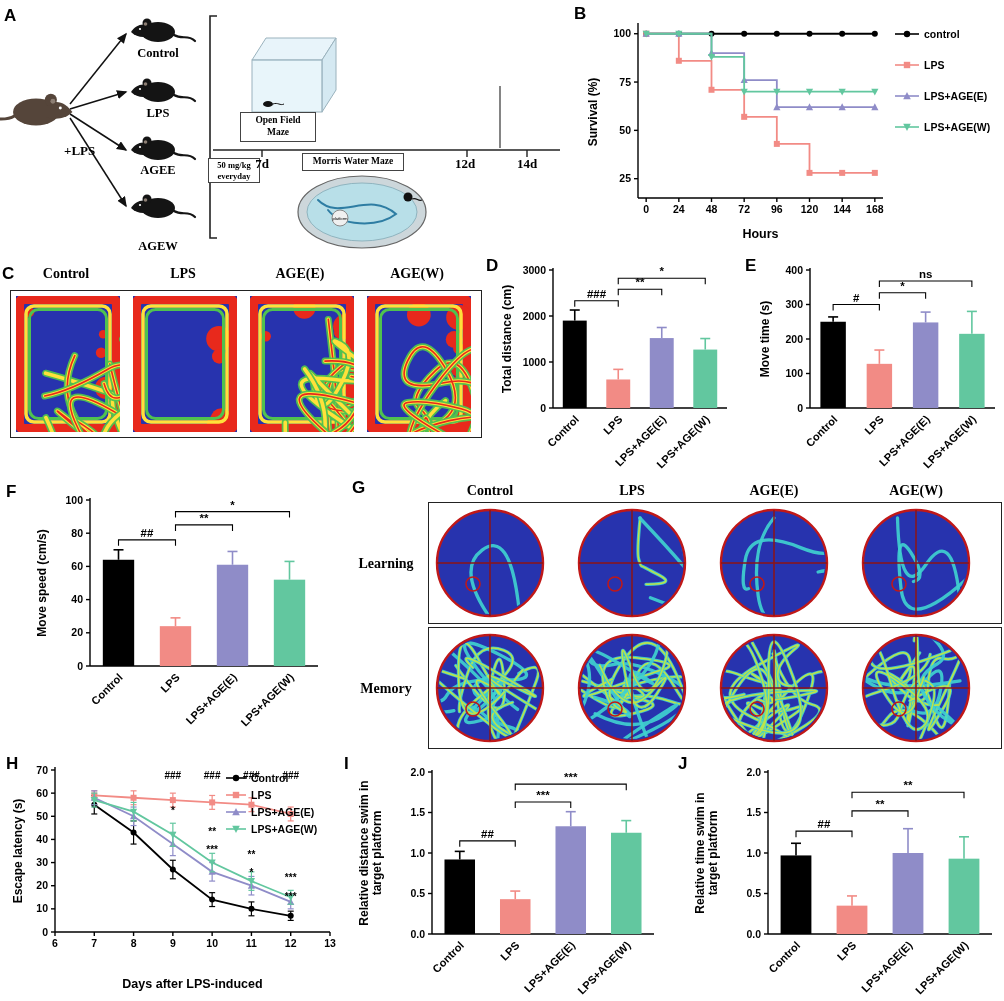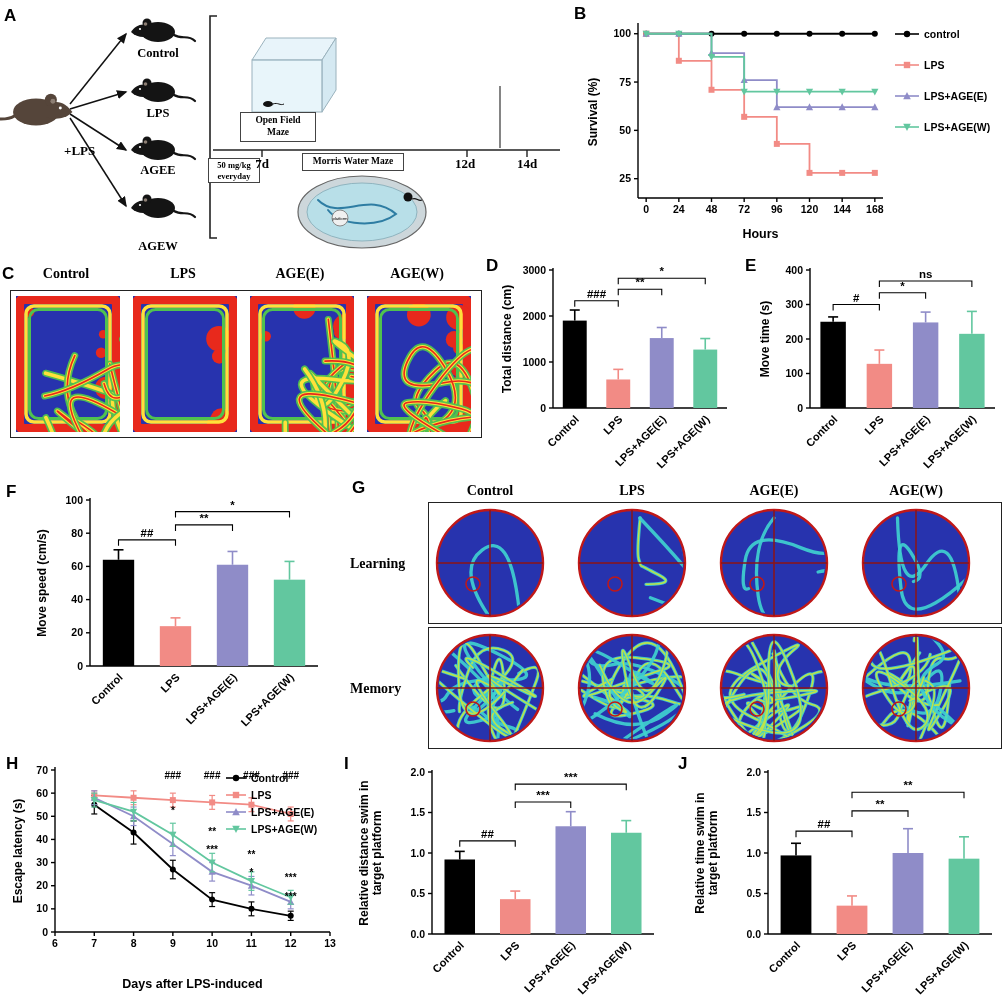--- a/index.html
+++ b/index.html
@@ -5,21 +5,21 @@
 *{box-sizing:border-box}
 body{margin:0;background:#fff}
 .page{position:relative;width:1004px;height:1001px;background:#fff;overflow:hidden;font-family:"Liberation Serif",serif;color:#000}
 .page>*{position:absolute}
 .pl{font:bold 17px "Liberation Sans",sans-serif}
 .alabel{font-weight:bold;font-size:12.5px;text-align:center;width:80px}
 .abox{border:1px solid #444;background:#fff;font-weight:bold;font-size:9.5px;text-align:center;padding:2px 3px;white-space:pre-line;line-height:1.25}
 .dosebox{border:1px solid #444;background:#fff;font-weight:bold;font-size:8.5px;text-align:center;padding:1px 2px;white-space:pre-line;line-height:1.25}
 .tlabel{font-weight:bold;font-size:13px}
 .head{font-weight:bold;font-size:14px;text-align:center}
-.rowl{font-weight:bold;font-size:14px;text-align:left;width:72px}
+.rowl{font-weight:bold;font-size:14px;text-align:center;width:72px}
 .gbox{border:1.5px solid #222}
 .cbox{border:1.2px solid #222}
 svg text{font-family:"Liberation Sans",sans-serif;fill:#000}
 .tick{font-size:10.5px;font-weight:bold}
 .axis-label{font-size:12px;font-weight:bold}
 .cat-label{font-size:11px;font-weight:bold}
 .sig{font-size:11.5px;font-weight:bold}
 .legend-label{font-size:10.5px;font-weight:bold}
 .xlabel{font-size:12.5px;font-weight:bold}
 .annot{font-size:10px;font-weight:bold}

